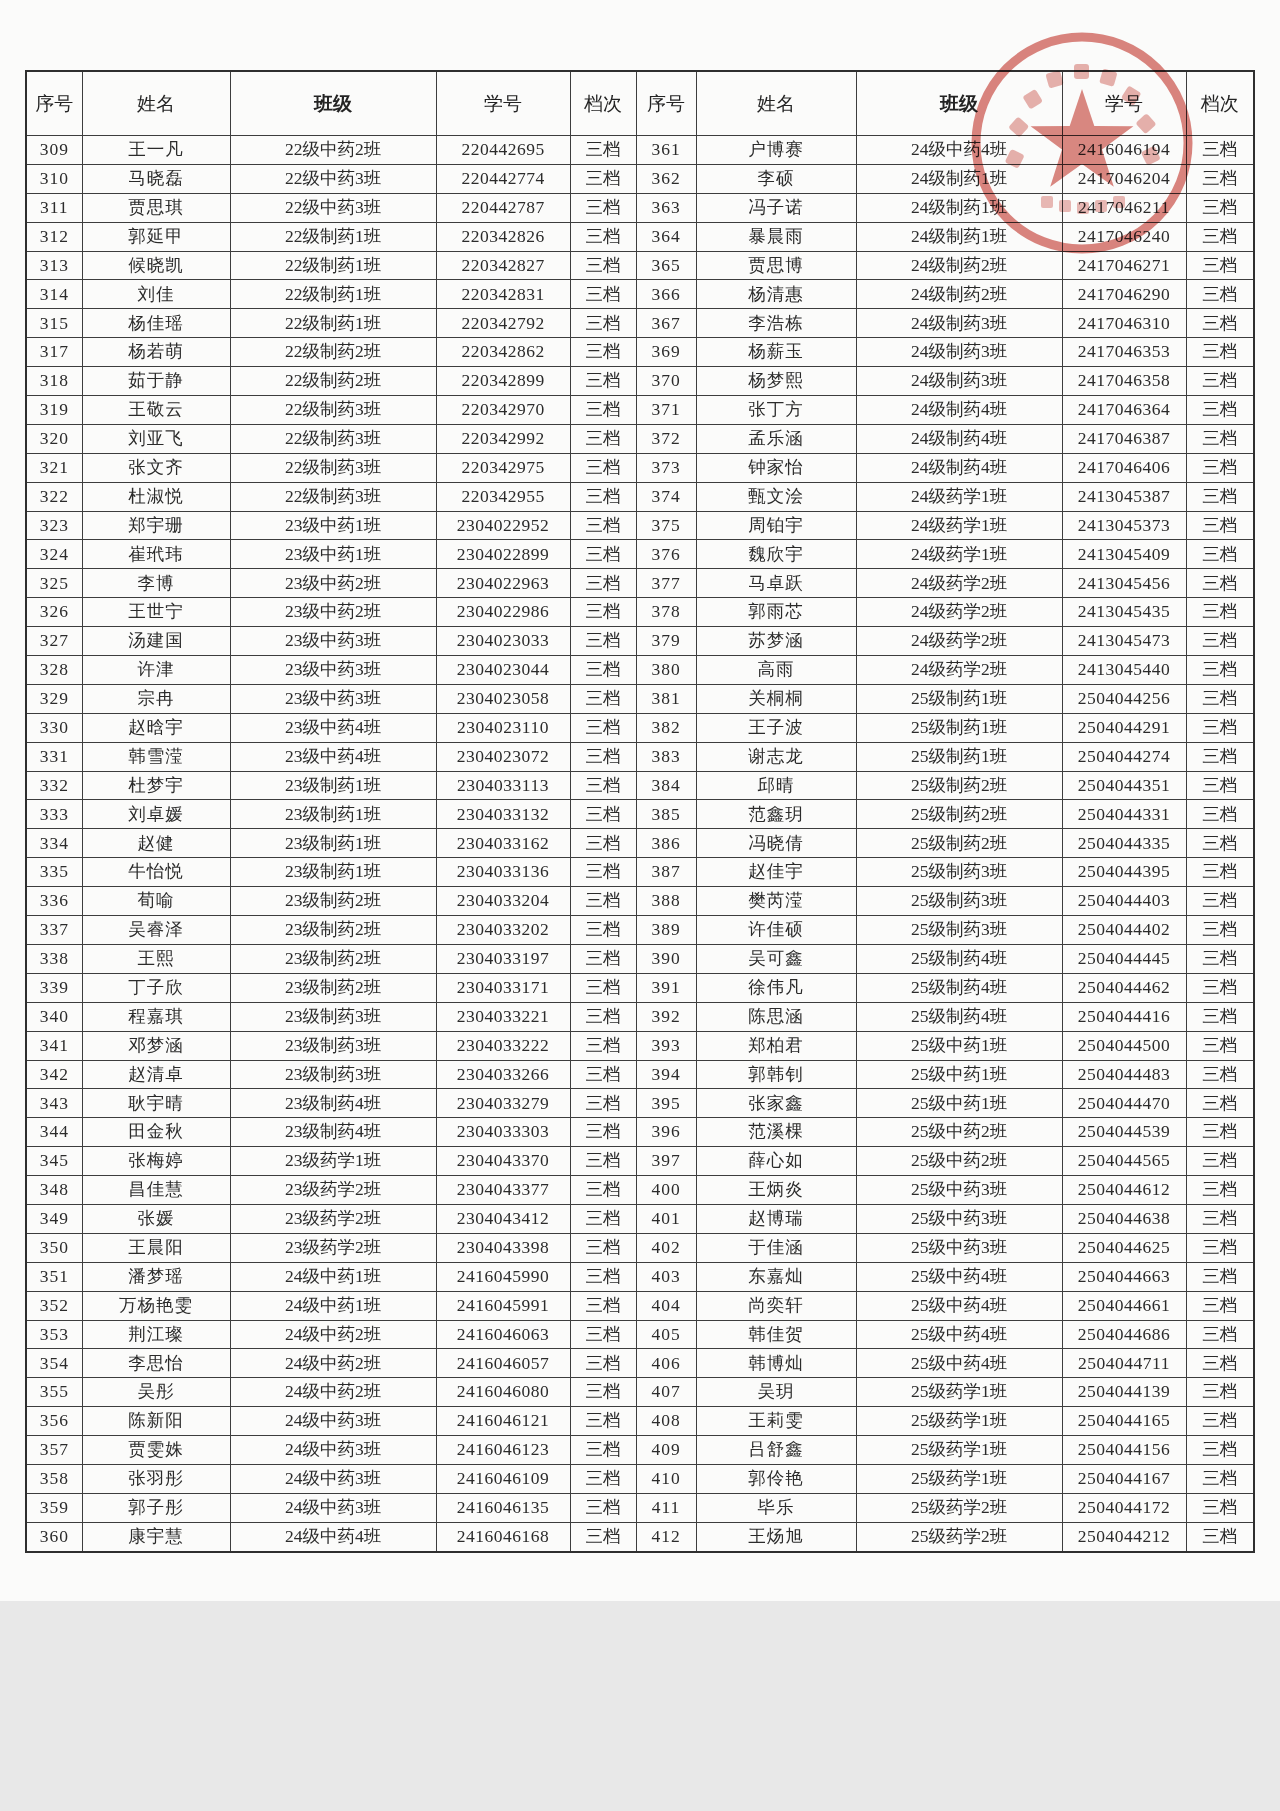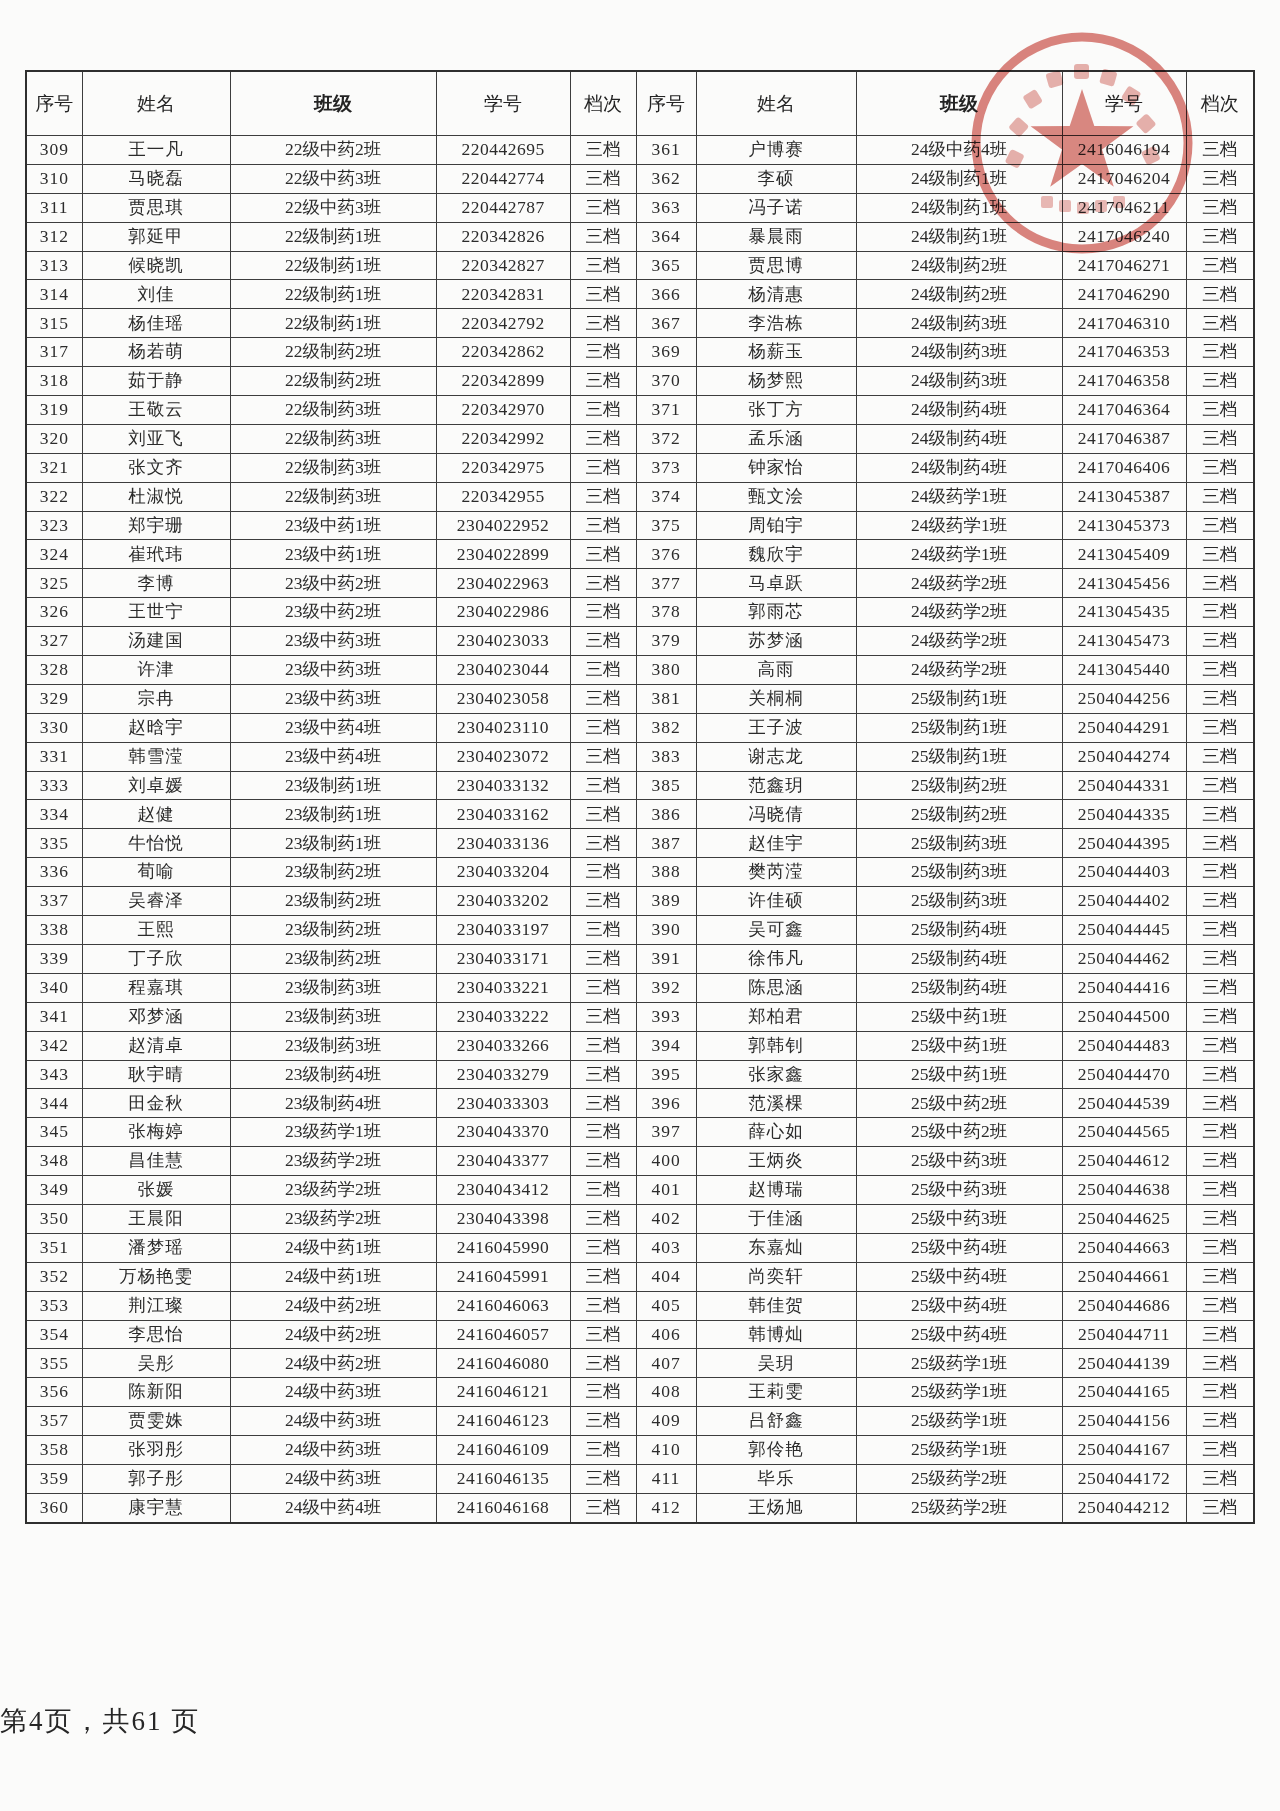--- a/index.html
+++ b/index.html
@@ -1,19 +1,19 @@
 <!DOCTYPE html>
 <html><head>
 <meta charset="utf-8">
 <style>
   html,body{margin:0;padding:0;}
   body{background:#e8e8e8;font-family:"Liberation Serif","DejaVu Serif",serif;}
   .page{
     position:relative;
-    width:1280px;height:1811px;
+    width:1280px;height:1601px;
     background:#fbfbfa;
     margin:0 auto;
     overflow:hidden;
     color:#2e2e2e;
     filter:blur(0.3px);
   }
   table.roster{
     position:absolute;
     left:25px;top:70px;
     width:1228px;
@@ -354,20 +354,32 @@
           <td class="c2">23级中药4班</td>
           <td class="c3">2304023072</td>
           <td class="c4">三档</td>
           <td class="c0">383</td>
           <td class="c1">谢志龙</td>
           <td class="c2">25级制药1班</td>
           <td class="c3">2504044274</td>
           <td class="c4">三档</td>
         </tr>
         <tr>
+          <td class="c0">332</td>
+          <td class="c1">杜梦宇</td>
+          <td class="c2">23级制药1班</td>
+          <td class="c3">2304033113</td>
+          <td class="c4">三档</td>
+          <td class="c0">384</td>
+          <td class="c1">邱晴</td>
+          <td class="c2">25级制药2班</td>
+          <td class="c3">2504044351</td>
+          <td class="c4">三档</td>
+        </tr>
+        <tr>
           <td class="c0">333</td>
           <td class="c1">刘卓媛</td>
           <td class="c2">23级制药1班</td>
           <td class="c3">2304033132</td>
           <td class="c4">三档</td>
           <td class="c0">385</td>
           <td class="c1">范鑫玥</td>
           <td class="c2">25级制药2班</td>
           <td class="c3">2504044331</td>
           <td class="c4">三档</td>

